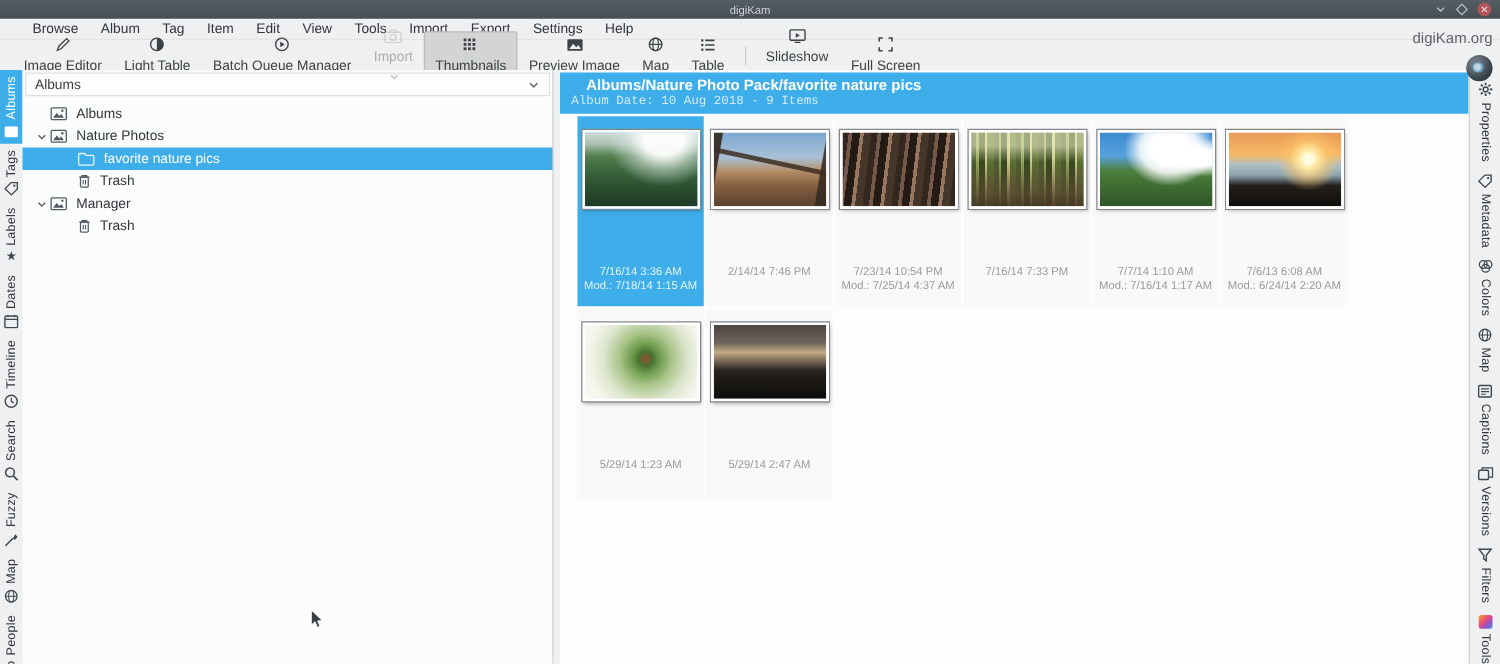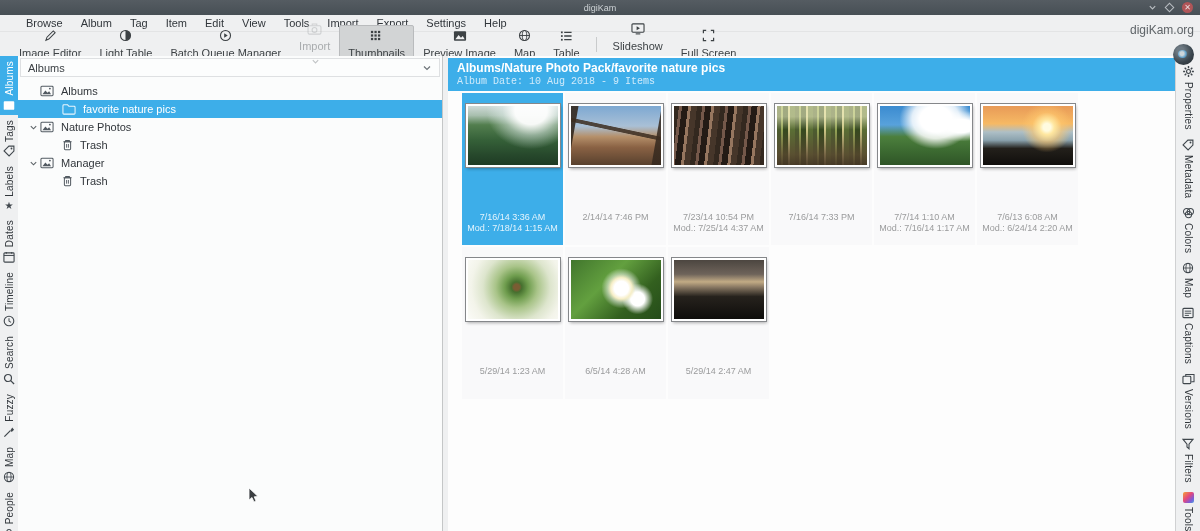--- a/index.html
+++ b/index.html
@@ -50,21 +50,21 @@
   .tree-row { height:18px; display:flex; align-items:center; }
   .tree-row .expander { width:14px; display:flex; justify-content:center; color:#5c6267; }
   .tree-row .ticon { display:flex; margin-right:7px; color:#525a61; }
   .tree-row.selected { background:#3daee9; color:#fff; }
   .tree-row.selected .ticon, .tree-row.selected .expander { color:#eaf6fd; }
 
   .splitter { width:5px; background:#eff0f1; }
 
   .main { flex:1; background:#fdfdfd; display:flex; flex-direction:column; overflow:hidden; }
   .banner { margin-top:2px; background:#3daee9; padding:3px 9px 4px; }
-  .banner-title { font-size:12px; font-weight:bold; color:#fff; }
+  .banner-title { font-size:12px; font-weight:bold; color:#fff;margin-left:12px; }
   .banner-sub { font-size:10px; color:#cfeafa; margin-top:1px;font-family:Liberation Mono, monospace; }
   .grid { display:flex; flex-wrap:wrap; gap:2px; padding:2px 0 0 14px; }
   .tile { width:101px; height:152px; background:#f9f9fa; position:relative; }
   .tile.selected { background:#3daee9; }
   .thumb { width:94px; height:63px; margin:11px auto 0; border:2px solid #fff; box-shadow:0 0 0 1px #85878a, 1px 2px 3px rgba(0,0,0,.3); background-size:cover; }
   .caption { position:absolute; top:119px; left:0; right:0; text-align:center; font-size:9px; line-height:11px; color:#9a9b9c; }
   .tile.selected .caption { color:#e4f4fd; }
 
   .tabstrip-right { width:25px; background:#eff0f1; border-left:1px solid #d0d1d2; display:flex; flex-direction:column; align-items:center; padding-top:5px; }
   .rtab { display:flex; flex-direction:column; align-items:center; padding:4px 0 5px; }
@@ -361,43 +361,43 @@
           <span class="expander"></span>
           <span class="ticon">
             <svg width="14" height="12" viewBox="0 0 15 12">
               <rect x="1" y="1" width="13" height="10" rx="1" fill="none" stroke="currentColor" stroke-width="1.1"></rect>
               <path d="M2.6 9.4 5.8 5.4l2.2 2.6 1.8-1.8 2 3.2Z" fill="currentColor"></path>
               <circle cx="10.6" cy="3.4" r="1" fill="currentColor"></circle>
             </svg>
           </span>
           <span>Albums</span>
         </div>
+        <div class="tree-row" style="padding-left: 8px;">
+          <span class="expander">
+            <svg width="9" height="9" viewBox="0 0 10 10">
+              <path d="M2 3.5 5 6.5 8 3.5" fill="none" stroke="currentColor" stroke-width="1.2"></path>
+            </svg>
+          </span>
+          <span class="ticon">
+            <svg width="14" height="12" viewBox="0 0 15 12">
+              <rect x="1" y="1" width="13" height="10" rx="1" fill="none" stroke="currentColor" stroke-width="1.1"></rect>
+              <path d="M2.6 9.4 5.8 5.4l2.2 2.6 1.8-1.8 2 3.2Z" fill="currentColor"></path>
+              <circle cx="10.6" cy="3.4" r="1" fill="currentColor"></circle>
+            </svg>
+          </span>
+          <span>Nature Photos</span>
+        </div>
         <div class="tree-row selected" style="padding-left: 30px;">
           <span class="expander"></span>
           <span class="ticon">
             <svg width="14" height="12" viewBox="0 0 15 12">
               <path d="M1 2.5c0-.6.4-1 1-1h4l1.4 1.6H13c.6 0 1 .4 1 1v6.4c0 .6-.4 1-1 1H2c-.6 0-1-.4-1-1Z" fill="none" stroke="currentColor" stroke-width="1.1"></path>
             </svg>
           </span>
           <span>favorite nature pics</span>
-        </div>
-        <div class="tree-row" style="padding-left: 8px;">
-          <span class="expander">
-            <svg width="9" height="9" viewBox="0 0 10 10">
-              <path d="M2 3.5 5 6.5 8 3.5" fill="none" stroke="currentColor" stroke-width="1.2"></path>
-            </svg>
-          </span>
-          <span class="ticon">
-            <svg width="14" height="12" viewBox="0 0 15 12">
-              <rect x="1" y="1" width="13" height="10" rx="1" fill="none" stroke="currentColor" stroke-width="1.1"></rect>
-              <path d="M2.6 9.4 5.8 5.4l2.2 2.6 1.8-1.8 2 3.2Z" fill="currentColor"></path>
-              <circle cx="10.6" cy="3.4" r="1" fill="currentColor"></circle>
-            </svg>
-          </span>
-          <span>Nature Photos</span>
         </div>
         <div class="tree-row" style="padding-left: 30px;">
           <span class="expander"></span>
           <span class="ticon">
             <svg width="11" height="12" viewBox="0 0 12 13">
               <path d="M1.5 3h9M4 3V1.6h4V3" fill="none" stroke="currentColor" stroke-width="1.1"></path>
               <rect x="2.6" y="3" width="6.8" height="8.6" rx="1" fill="none" stroke="currentColor" stroke-width="1.1"></rect>
               <path d="M5 5.4v4M7 5.4v4" stroke="currentColor" stroke-width="1"></path>
             </svg>
           </span>
@@ -480,26 +480,20 @@
             <div>Mod.: 6/24/14 2:20 AM</div>
           </div>
         </div>
         <div class="tile">
           <div class="thumb photo-palm-tree"></div>
           <div class="caption">
             <div>5/29/14 1:23 AM</div>
           </div>
         </div>
         <div class="tile">
-          <div class="thumb photo-plumeria"></div>
-          <div class="caption">
-            <div>6/5/14 4:28 AM</div>
-          </div>
-        </div>
-        <div class="tile">
           <div class="thumb photo-dusk-sea"></div>
           <div class="caption">
             <div>5/29/14 2:47 AM</div>
           </div>
         </div>
       </div>
   </div>
 
   <div class="tabstrip-right" id="right-tabs">
       <div class="rtab">

